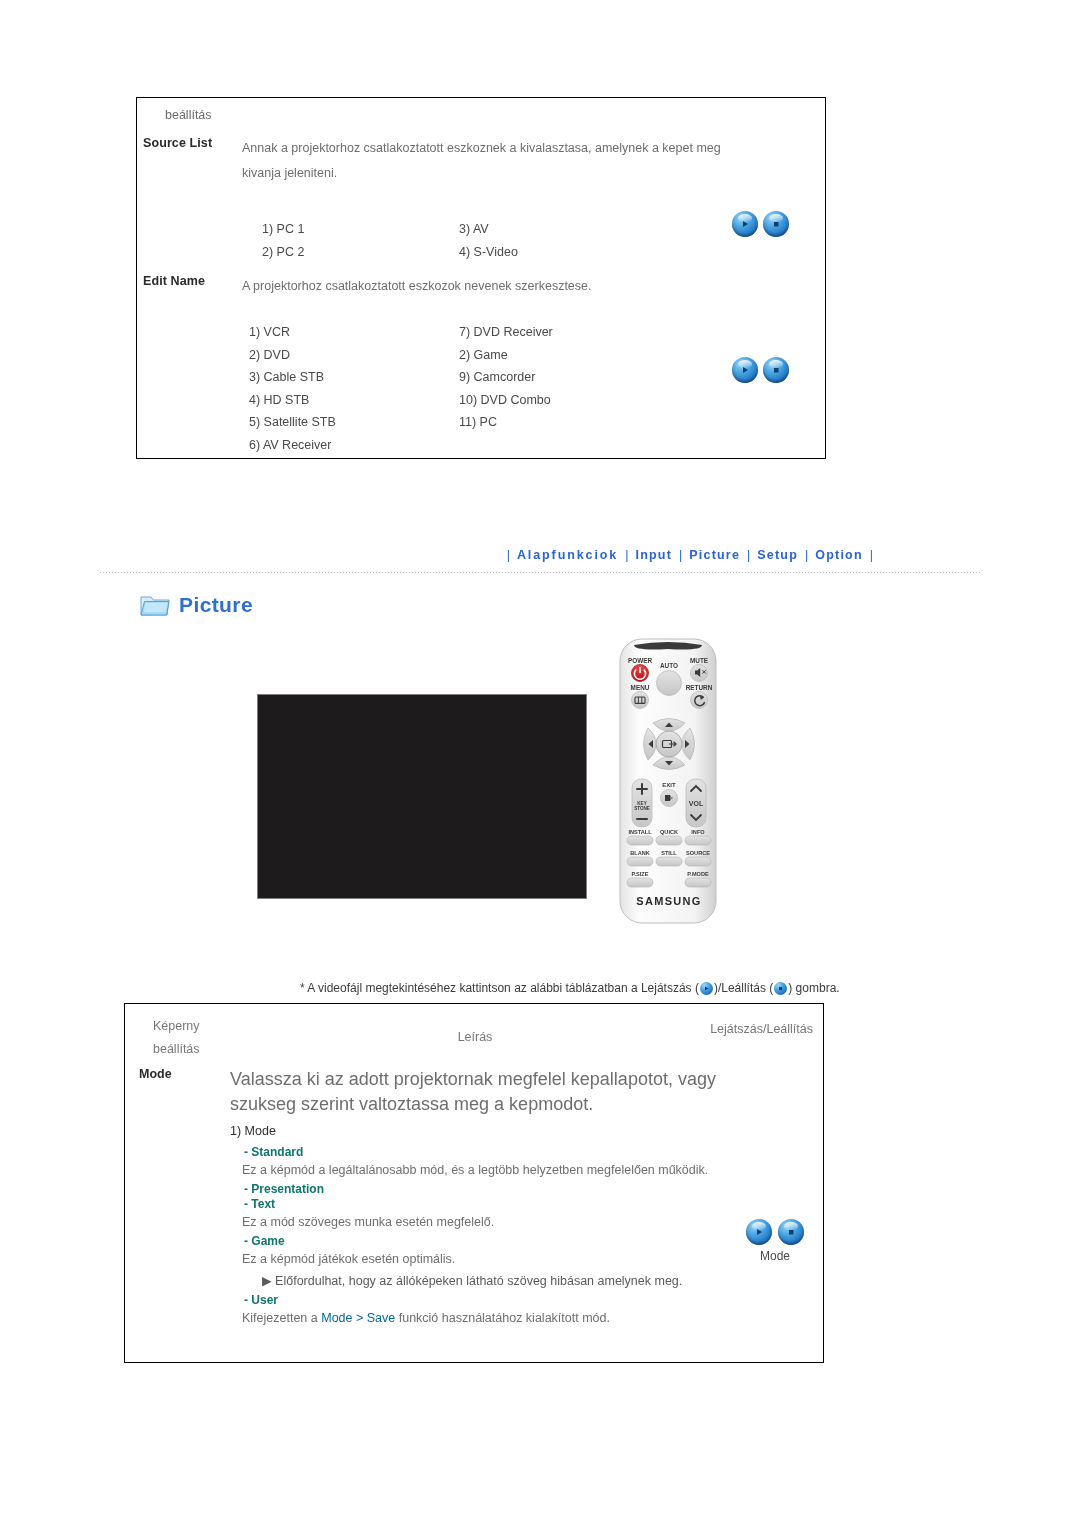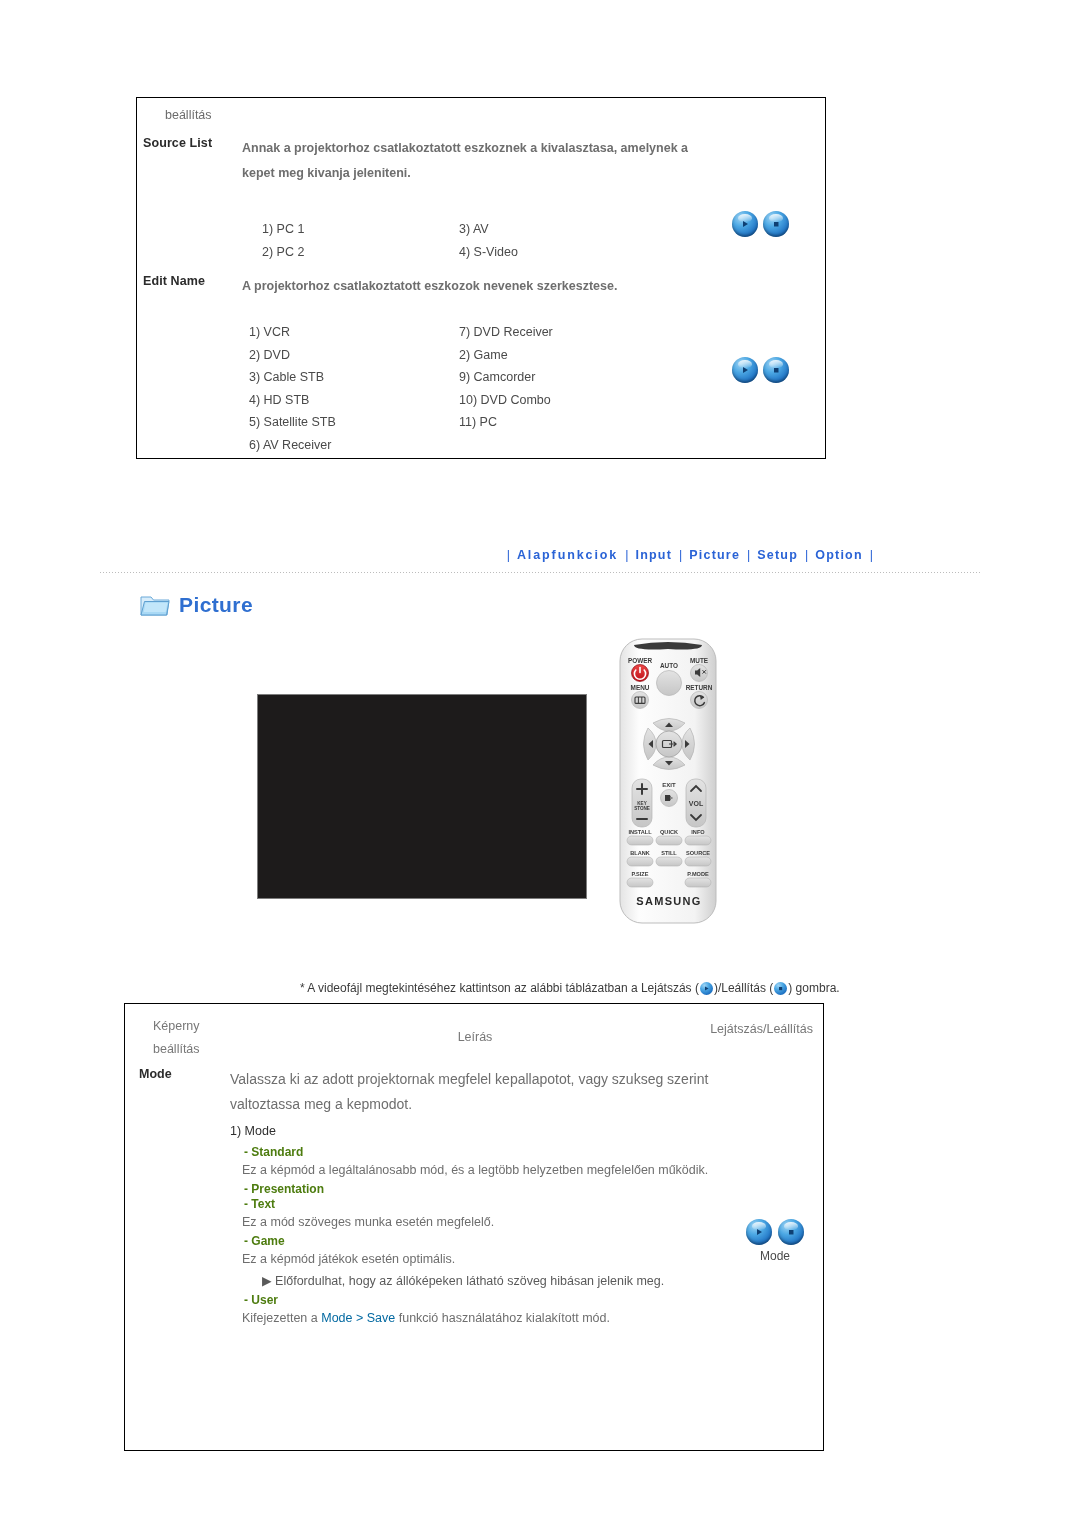--- a/index.html
+++ b/index.html
@@ -41,21 +41,20 @@
     font-weight: bold;
     color: #2b2b2b;
     letter-spacing: 0.1px;
   }
   .row-desc {
     position: absolute;
     font-size: 12.5px;
     color: #6e6e6e;
     line-height: 25px;
     width: 480px;
-    font-weight: bold;
   }
 
   .opt-col {
     position: absolute;
     font-size: 12.5px;
     color: #4a4a4a;
     line-height: 22.5px;
   }
 
   
@@ -195,21 +194,21 @@
     position: absolute; left:0; top:0; right:0; bottom:0;
     display:flex; align-items:center; justify-content:center;
   }
 
   
   .bot-table {
     position: absolute;
     left: 124px;
     top: 1003px;
     width: 700px;
-    height: 448px;
+    height: 360px;
     border: 1px solid #000;
     box-sizing: border-box;
     background: #fff;
   }
   .bot-head {
     position: absolute;
     font-size: 12.5px;
     color: #777;
     line-height: 23px;
   }
@@ -223,41 +222,41 @@
     top: 63px;
     font-size: 12.5px;
     font-weight: bold;
     color: #2b2b2b;
   }
   .mode-desc {
     position: absolute;
     left: 105px;
     top: 63px;
     width: 490px;
-    font-size: 14px;
+    font-size: 18px;
     color: #6e6e6e;
     line-height: 25px;
   }
 
   .mode-list {
     position: absolute;
     left: 105px;
     top: 120px;
     width: 540px;
     font-size: 12.5px;
     color: #555;
   }
   .ml-title {
     color: #2f2f2f;
     font-weight: normal;
     margin-bottom: 7px;
   }
   .ml-item { margin-bottom: 1px; }
   .ml-name {
-    color: #4d7c0f;
+    color: #0f766e;
     font-weight: bold;
     margin-left: 14px;
     font-size: 12px;
   }
   .ml-body {
     color: #6e6e6e;
     margin-left: 12px;
     line-height: 22px;
   }
   .ml-note {
@@ -535,21 +534,21 @@
 
     <div class="ml-item">
       <div class="ml-name">- Text</div>
       <div class="ml-body indent">Ez a mód szöveges munka esetén megfelelő.</div>
     </div>
 
 
     <div class="ml-item">
       <div class="ml-name">- Game</div>
       <div class="ml-body indent">Ez a képmód játékok esetén optimális.</div>
-      <div class="ml-note">▶ Előfordulhat, hogy az állóképeken látható szöveg hibásan jelenik meg.</div>
+      <div class="ml-note">▶ Előfordulhat, hogy az állóképeken látható szöveg hibásan amelynek meg.</div>
     </div>
 
     <div class="ml-item">
       <div class="ml-name">- User</div>
       <div class="ml-body indent"><span>Kifejezetten a </span><span class="lnk">Mode &gt; Save</span><span> funkció használatához kialakított mód.</span></div>
     </div>
   </div>
 
   <div class="mode-btns">
     <div class="pair">

